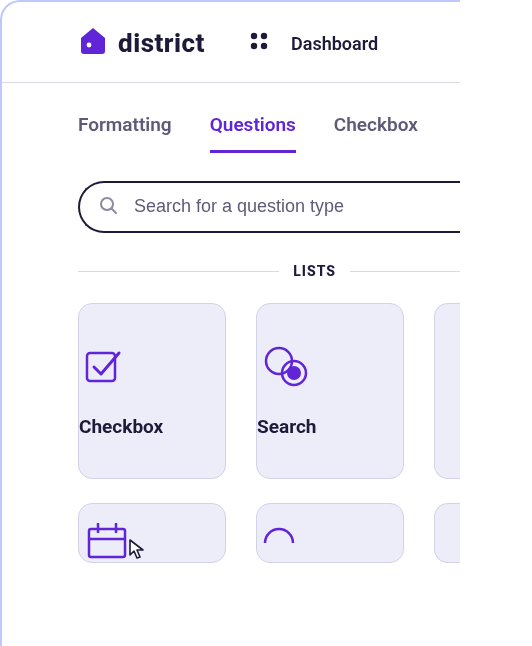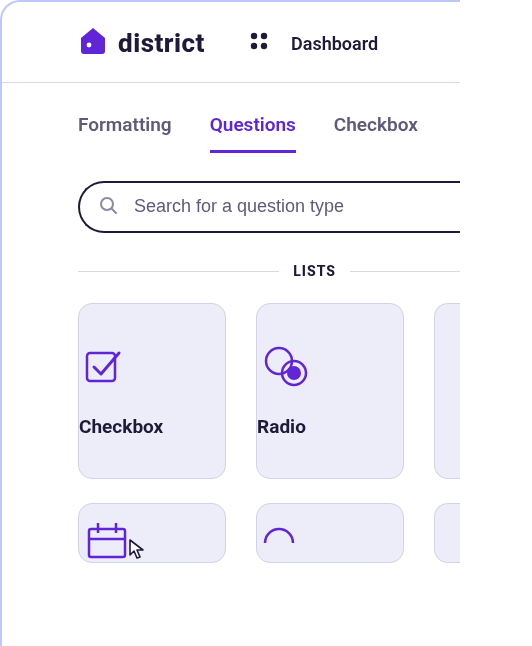--- a/index.html
+++ b/index.html
@@ -235,21 +235,21 @@
       <div class="tile-label">Checkbox</div>
     </div>
     <div class="tile">
       <span class="icon-slot">
         <svg width="56" height="48" viewBox="0 0 56 48">
           <circle cx="22" cy="18" r="13" fill="none" stroke="#6125D8" stroke-width="2.5"></circle>
           <circle cx="37" cy="30" r="12" fill="none" stroke="#6125D8" stroke-width="2.5"></circle>
           <circle cx="37" cy="30" r="7" fill="#6125D8"></circle>
         </svg>
       </span>
-      <div class="tile-label">Radio</div>
+      <div class="tile-label">Search</div>
     </div>
     <div class="tile stub"></div>
   </div>
 
 
   <div class="tile-row">
     <div class="tile short">
       <span class="icon-slot" style="position:relative;">
         <svg width="56" height="42" viewBox="0 0 56 42">
           <rect x="10" y="10" width="36" height="28" rx="2" fill="none" stroke="#6125D8" stroke-width="2.5"></rect>

